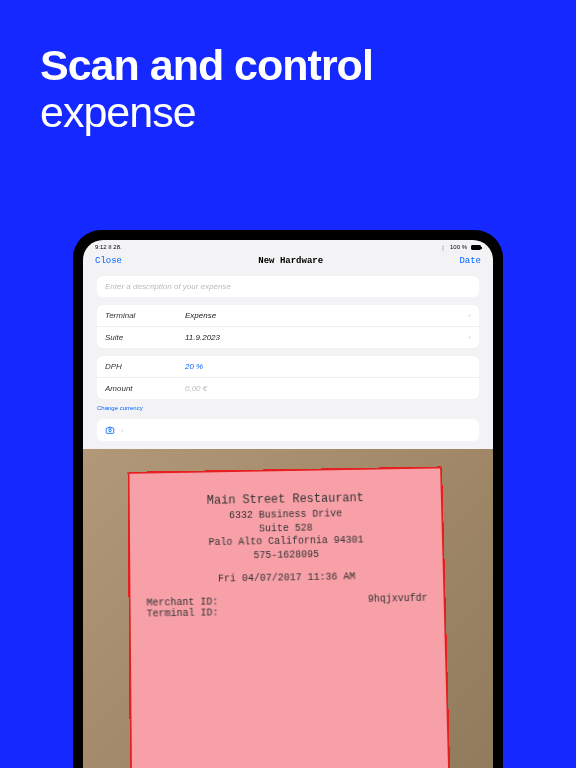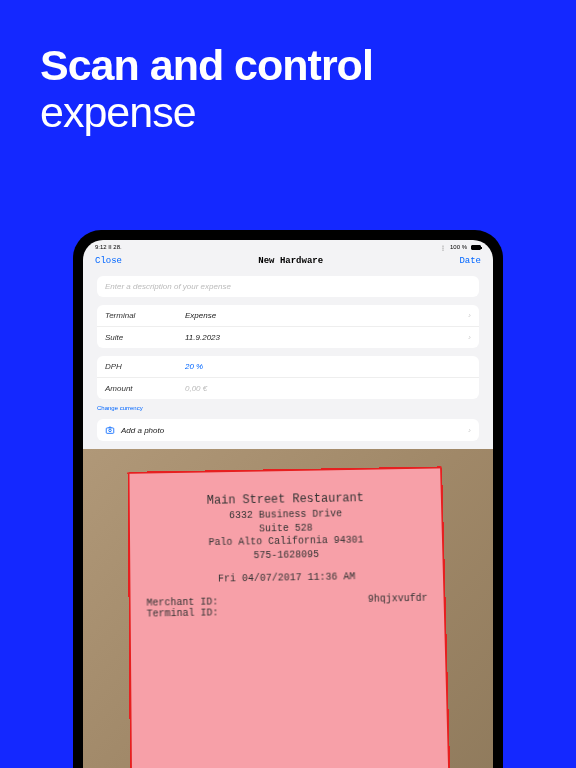--- a/index.html
+++ b/index.html
@@ -192,21 +192,20 @@
 
     <div class="group addphoto">
       <div class="row">
         <span class="icon">
           <svg width="10" height="10" viewBox="0 0 24 24" fill="none" stroke="#0066ff" stroke-width="2">
               <rect x="3" y="7" width="18" height="13" rx="2"></rect>
               <circle cx="12" cy="13" r="3"></circle>
               <path d="M9 7l1-2h4l1 2"></path>
             </svg>
         </span>
-        <span class="value">Add a photo</span>
         <span class="chev">›</span>
       </div>
     </div>
 
     <div class="camera">
       <div class="receipt">
         <div class="name">Main Street Restaurant</div>
         <div class="line">6332 Business Drive</div>
         <div class="line">Suite 528</div>
         <div class="line">Palo Alto California 94301</div>

